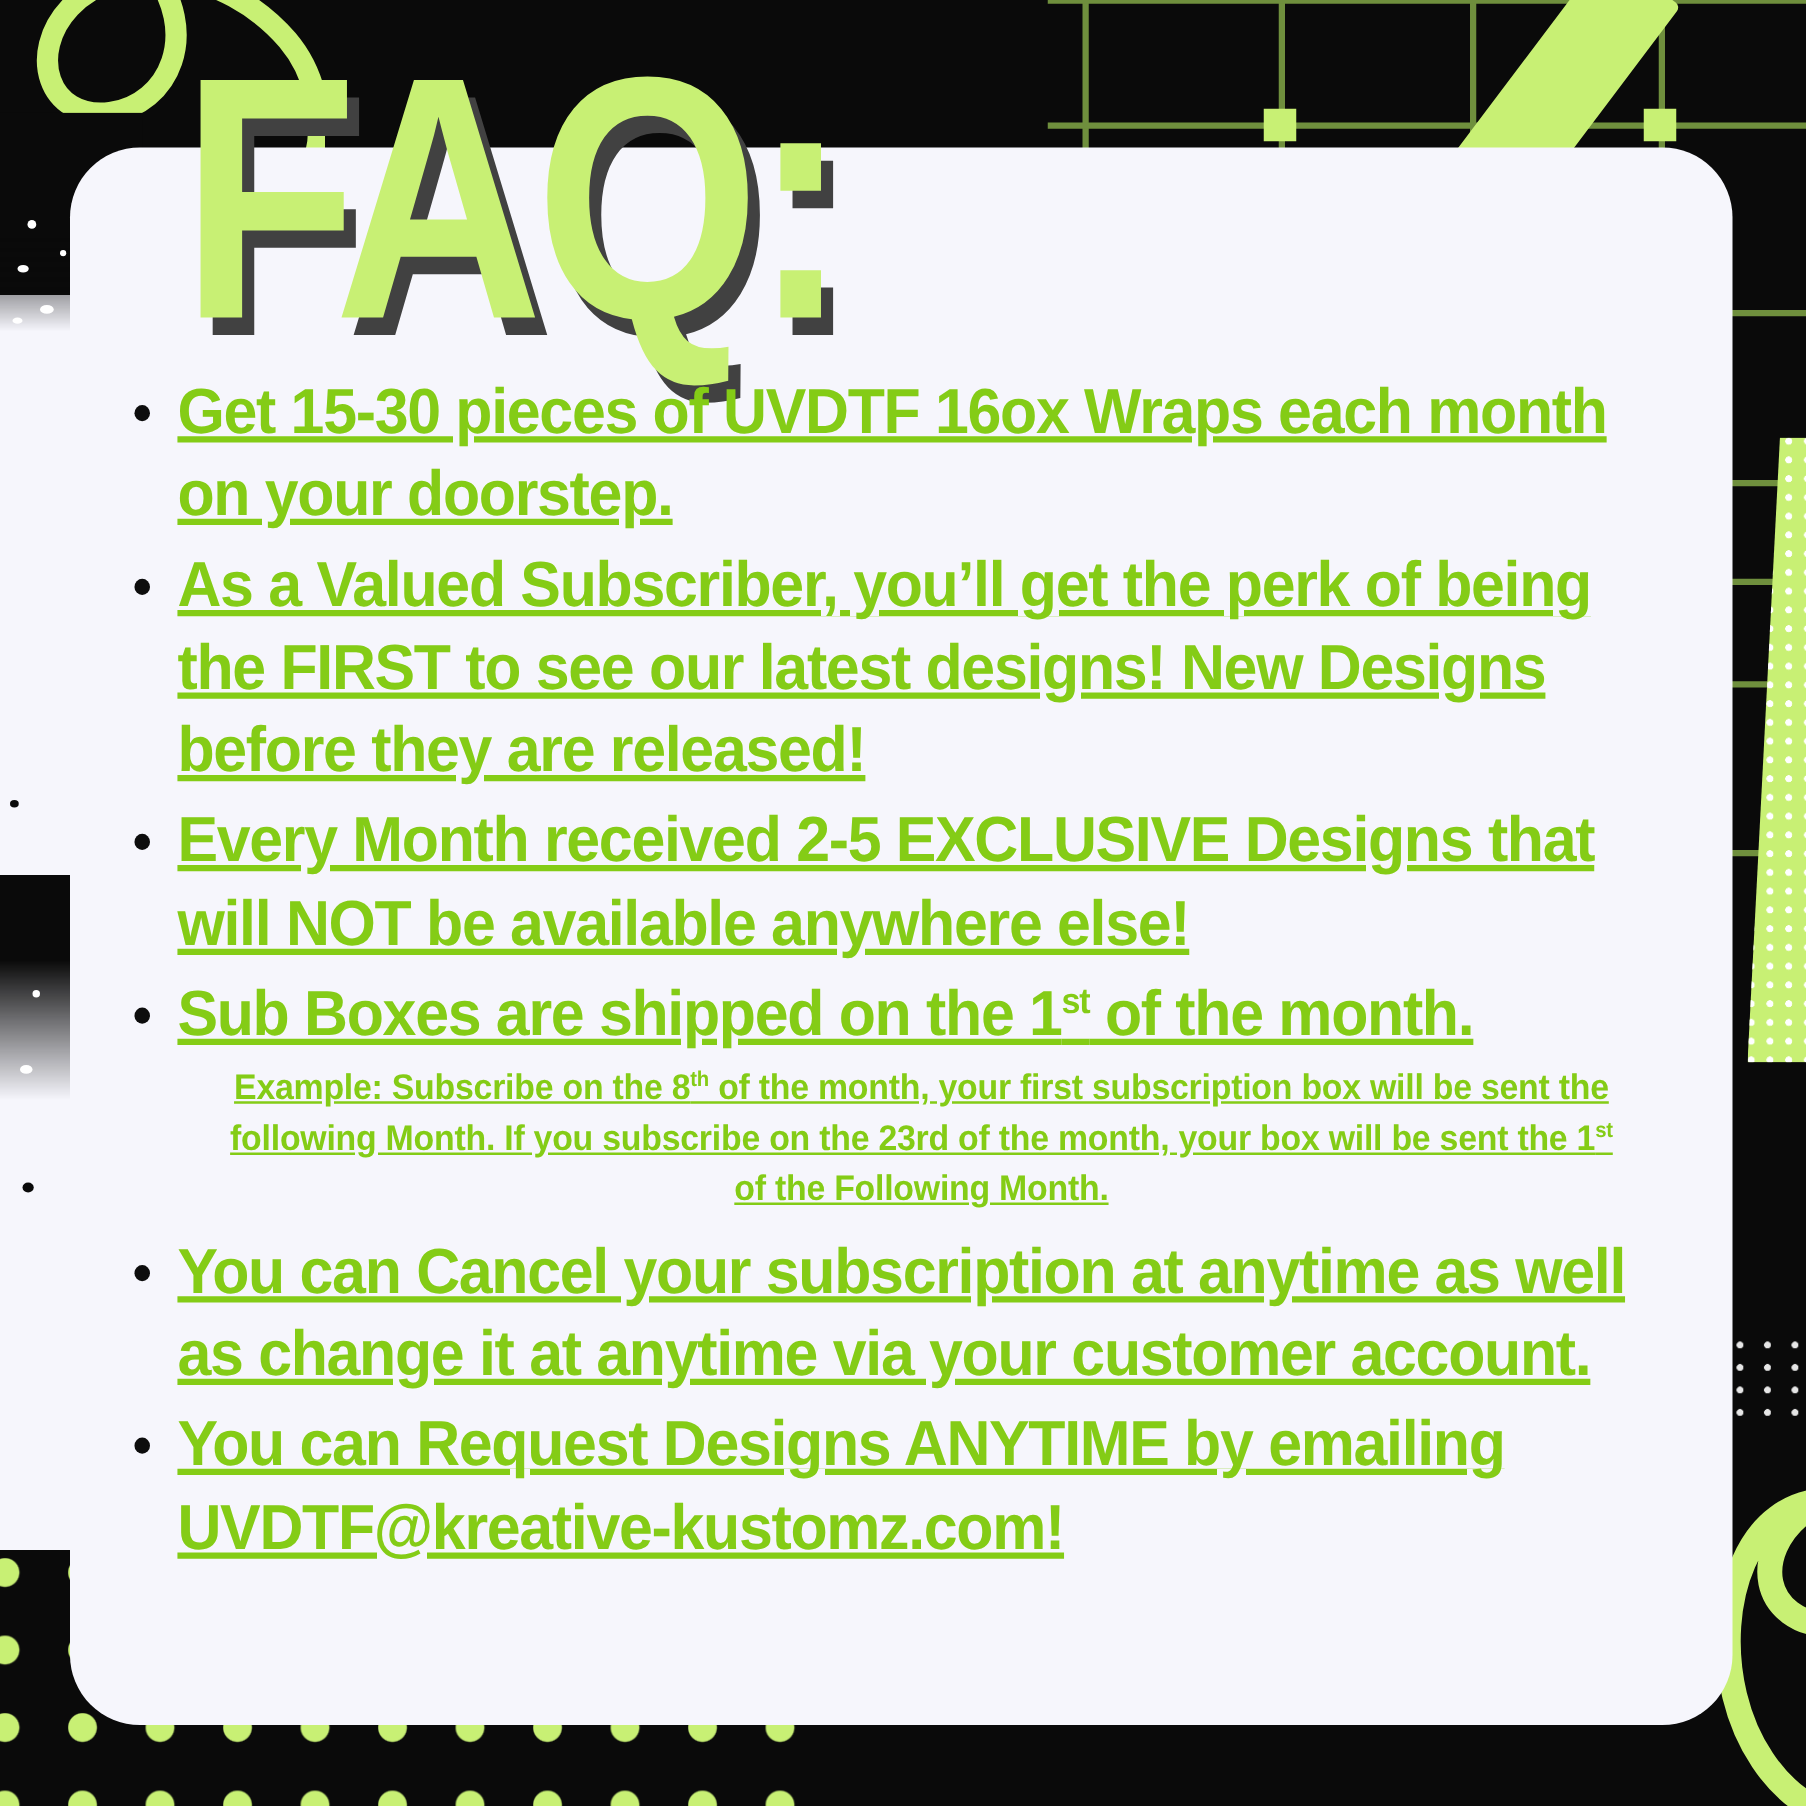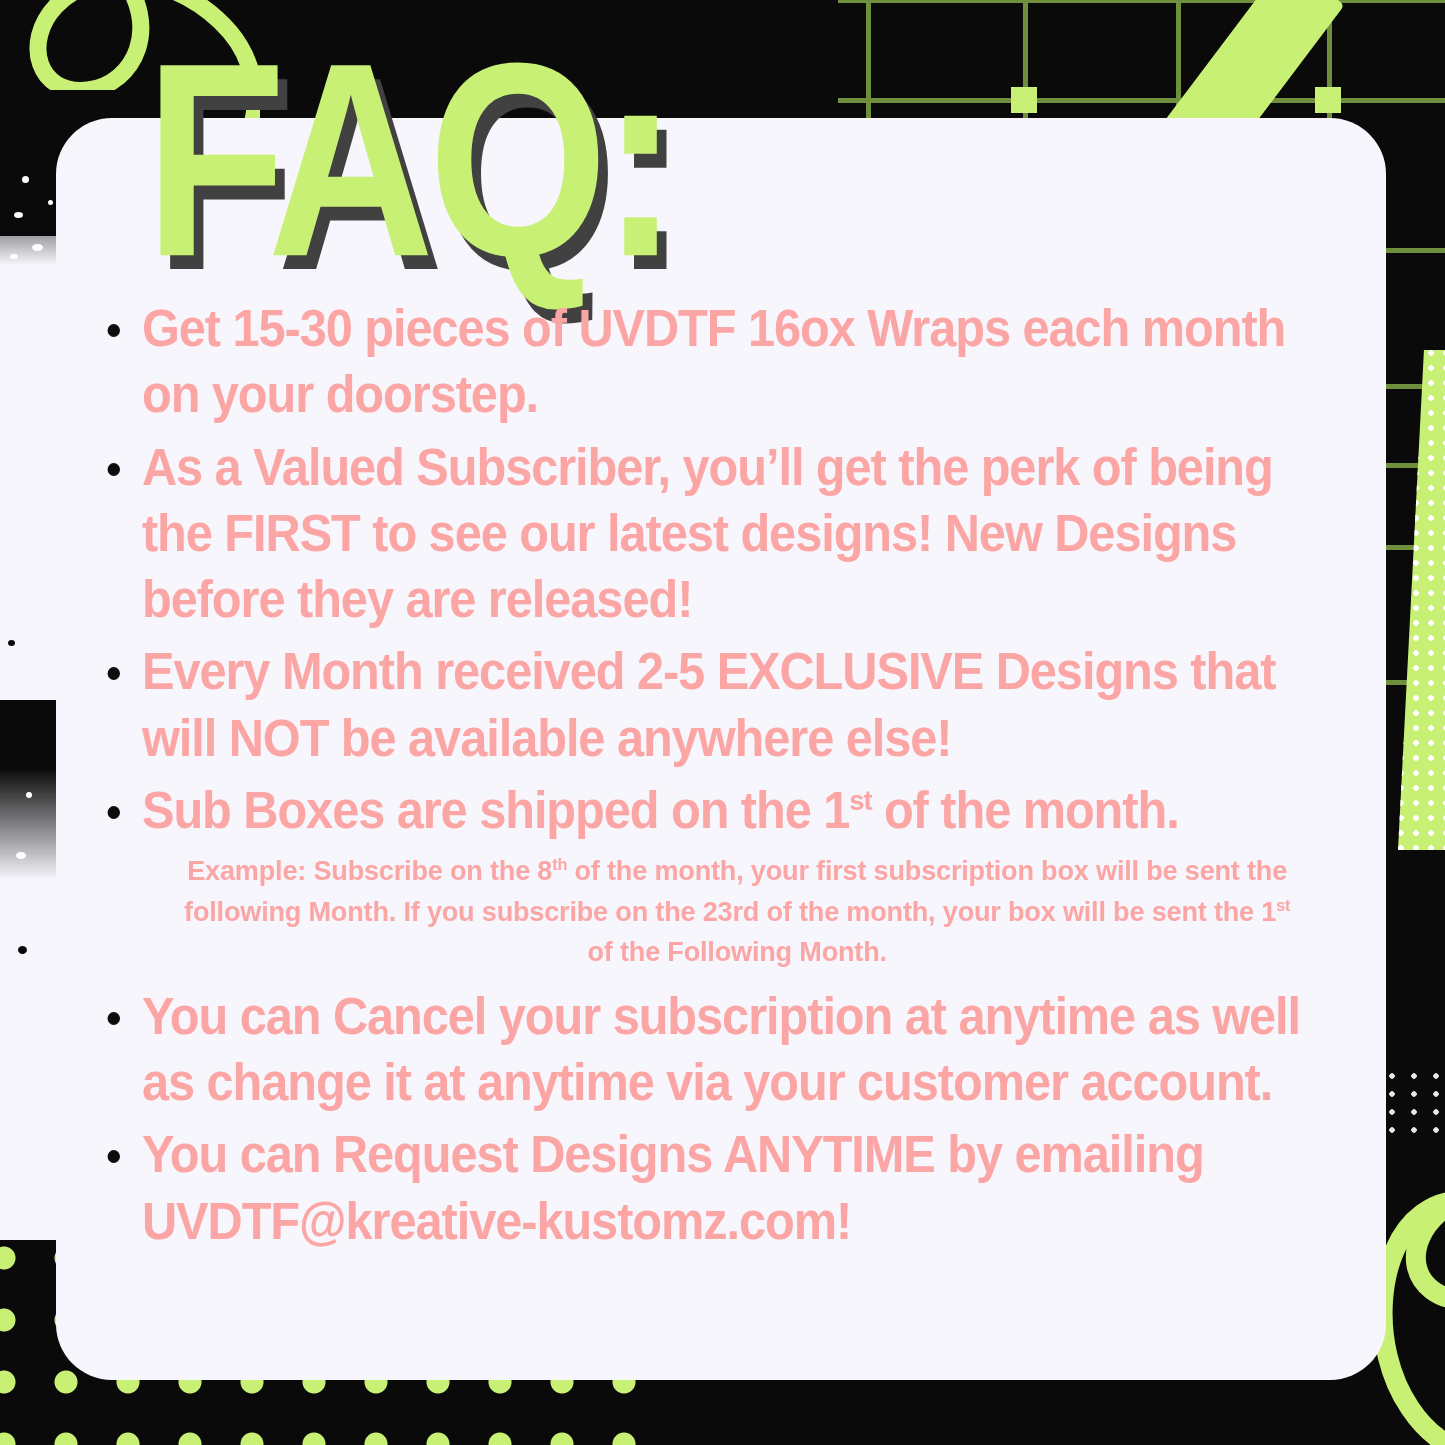--- a/index.html
+++ b/index.html
@@ -173,21 +173,22 @@
     text-shadow:
       10px 12px 0 #414141;
   }
 
   
   .content {
     position: absolute;
     left: 56px; top: 296px;
     width: 1330px;
     z-index: 9;
-    color: #fca5a5;
+    color: #84cc16;
+    text-decoration: underline;
   }
   ul.faq-list {
     list-style: none;
     margin: 0;
     padding: 0;
   }
   ul.faq-list > li.bullet {
     position: relative;
     padding-left: 90px;
     font-size: 51px;

